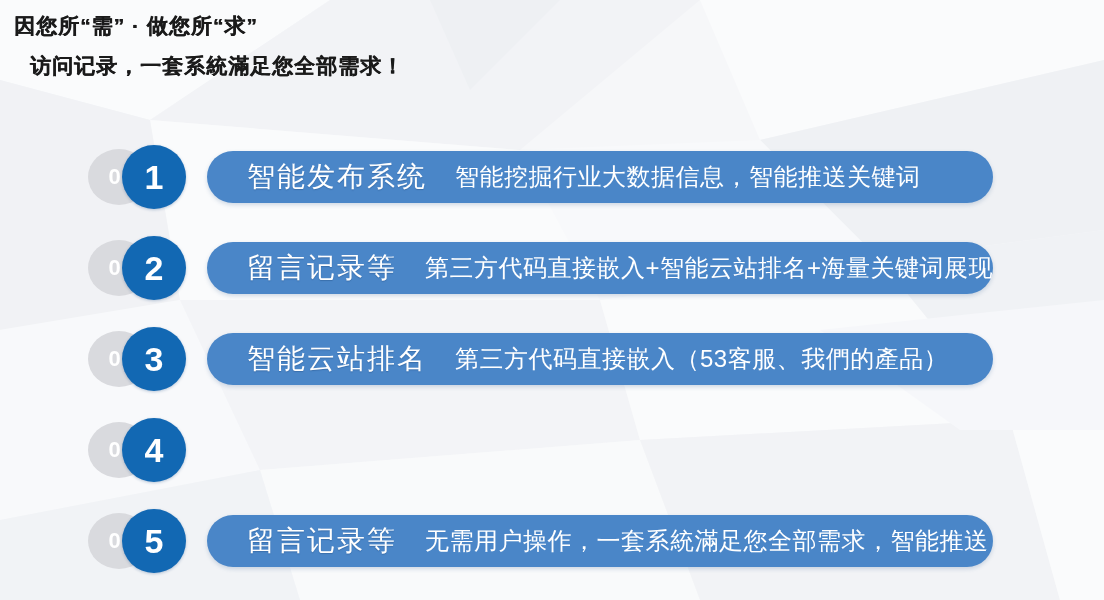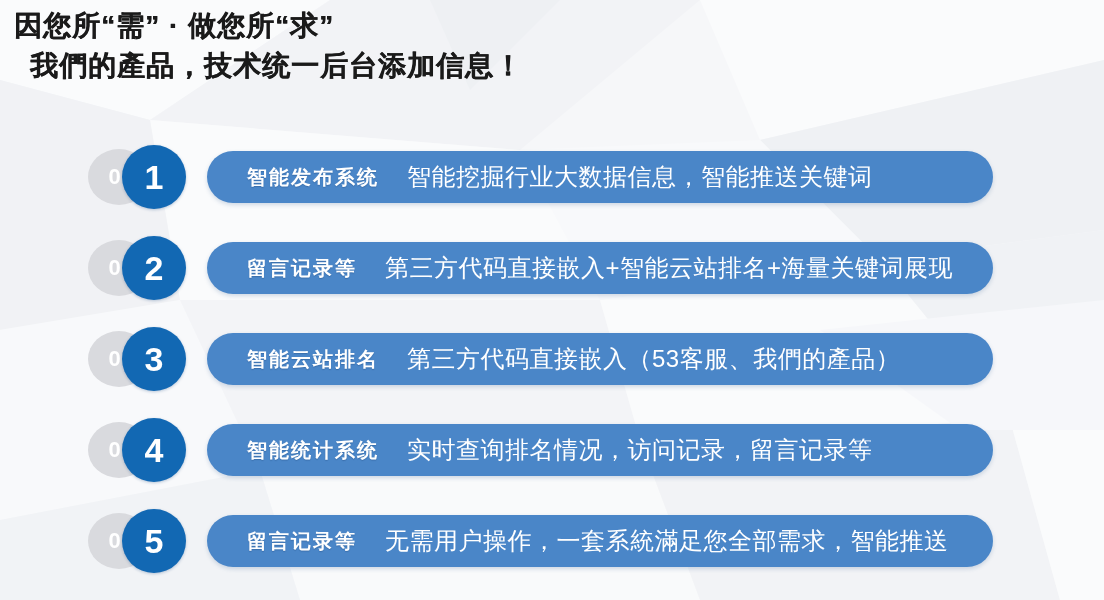--- a/index.html
+++ b/index.html
@@ -37,21 +37,21 @@
     left: 0;
     top: 0;
     z-index: 3;
     width: 1104px;
     padding: 6px 0 0 14px;
     box-sizing: border-box;
   }
   .headline-line {
     color: #1a1a1a;
     font-weight: bold;
-    font-size: 28px;
+    font-size: 21px;
     line-height: 40px;
     letter-spacing: 1px;
     white-space: nowrap;
     text-shadow: 0.5px 0 0 #1a1a1a;
   }
   .headline-line.second {
     padding-left: 16px;
   }
 
   
@@ -132,22 +132,22 @@
     left: 0;
     top: 0;
     height: 52px;
     display: flex;
     align-items: center;
     white-space: nowrap;
   }
 
   .bar-title {
     color: #ffffff;
-    font-size: 20px;
-    font-weight: bold;
+    font-size: 28px;
+    font-weight: normal;
     letter-spacing: 2px;
     margin-left: 40px;
     text-shadow: 0 1px 1px rgba(30,70,120,0.35);
   }
 
   .bar-desc {
     color: #ffffff;
     font-size: 24px;
     letter-spacing: 0.5px;
     margin-left: 28px;
@@ -174,21 +174,21 @@
     <polygon points="260,470 640,440 700,600 300,600" fill="#f9fafb"></polygon>
     <polygon points="640,440 1010,420 1060,600 700,600" fill="#f2f3f6"></polygon>
     <polygon points="1010,420 1104,420 1104,600 1060,600" fill="#fafbfc"></polygon>
     <polygon points="0,520 260,470 300,600 0,600" fill="#f1f3f6"></polygon>
     <polygon points="430,0 560,0 470,90" fill="#eef0f3"></polygon>
     <polygon points="820,330 1104,300 1104,430 960,430" fill="#f6f7fa"></polygon>
   </svg>
 
   <div id="headline">
     <div class="headline-line">因您所“需” · 做您所“求”</div>
-    <div class="headline-line second">我們的產品，技术统一后台添加信息！</div>
+    <div class="headline-line second">访问记录，一套系統滿足您全部需求！</div>
   </div>
 
   <div id="rows">
 
     <div class="row" style="top:140px">
       <div class="badge-zero">
         <span>0</span>
       </div>
       <div class="badge-num">
         <span>1</span>
@@ -231,26 +231,20 @@
       </div>
     </div>
 
     <div class="row" style="top:413px">
       <div class="badge-zero">
         <span>0</span>
       </div>
       <div class="badge-num">
         <span>4</span>
       </div>
-      <div class="bar">
-        <div class="bar-inner">
-          <span class="bar-title">智能统计系统</span>
-          <span class="bar-desc">实时查询排名情况，访问记录，留言记录等</span>
-        </div>
-      </div>
     </div>
 
     <div class="row" style="top:504px">
       <div class="badge-zero">
         <span>0</span>
       </div>
       <div class="badge-num">
         <span>5</span>
       </div>
       <div class="bar">

